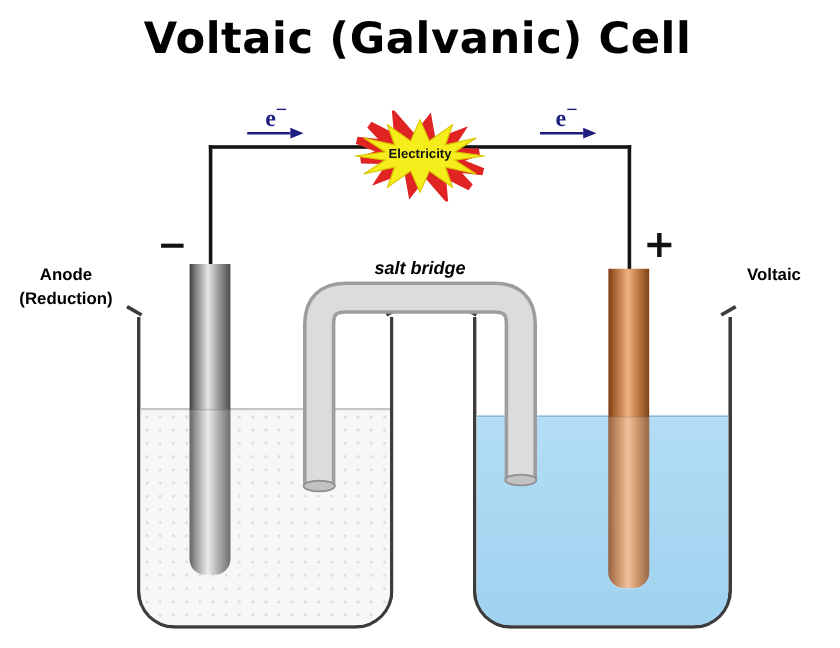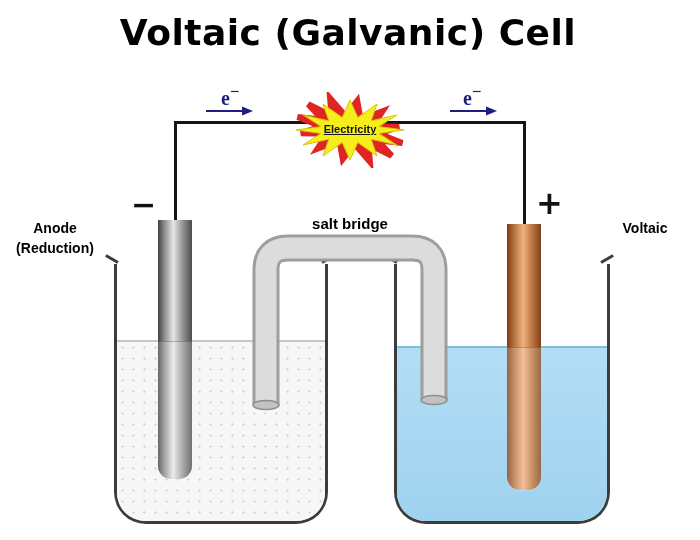--- a/index.html
+++ b/index.html
@@ -11,21 +11,21 @@
 
   
   .wire{position:absolute;background:#141414;z-index:2;}
   #wire-h{left:174px;top:121px;width:352px;height:3px;}
   #wire-l{left:174px;top:121px;width:3px;height:101px;}
   #wire-r{left:523px;top:121px;width:3px;height:106px;}
 
   
   #star-svg{position:absolute;left:287px;top:92px;width:126px;height:76px;z-index:6;}
   #electricity{position:absolute;left:287px;top:123px;width:126px;text-align:center;
-               font-size:11px;font-weight:700;z-index:7;color:#151515;text-decoration:underline;}
+               font-size:11px;font-weight:700;z-index:7;color:#151515;}
 
   
   .e-label{position:absolute;font-family:"Liberation Serif",serif;font-size:20px;
            font-weight:600;color:#1e1e7e;z-index:3;}
   #e-left{left:221px;top:82px;} #e-right{left:463px;top:82px;}
   .e-arrow{position:absolute;z-index:3;}
   #arrow-left{left:204px;top:105px;} #arrow-right{left:448px;top:105px;}
 
   
   .sign{position:absolute;font-family:"DejaVu Sans",sans-serif;font-weight:700;z-index:5;color:#111;}
@@ -64,21 +64,21 @@
   #electrode-right-sub{left:507px;top:347px;width:34px;height:143px;}
 
   
   #salt-bridge-svg{position:absolute;left:235px;top:233px;width:230px;height:185px;z-index:5;}
 
   
   .side-label{position:absolute;text-align:center;font-size:14px;font-weight:700;line-height:1.4;z-index:6;}
   #anode-label{left:0;top:219px;width:110px;}
   #cathode-label{left:592px;top:219px;width:106px;}
   #salt-bridge-label{position:absolute;left:293px;top:215px;width:114px;text-align:center;
-     font-size:15px;font-weight:700;z-index:6;}
+     font-size:15px;font-weight:700;z-index:6;font-style:italic;}
 </style>
 </head>
 <body>
 
 <div class="stage">
 
   <div id="title">Voltaic (Galvanic) Cell</div>
 
   <div class="wire" id="wire-l"></div>
   <div class="wire" id="wire-h"></div>

